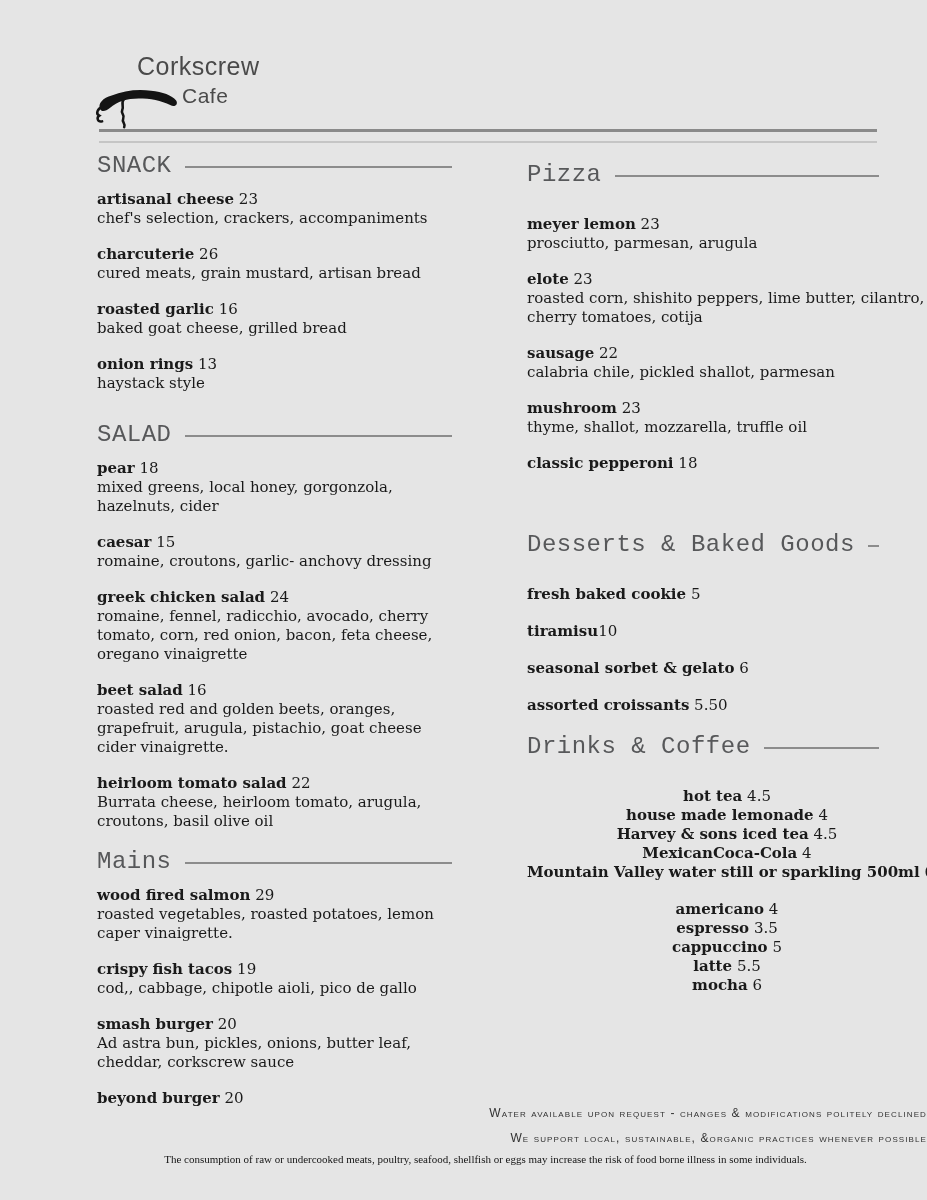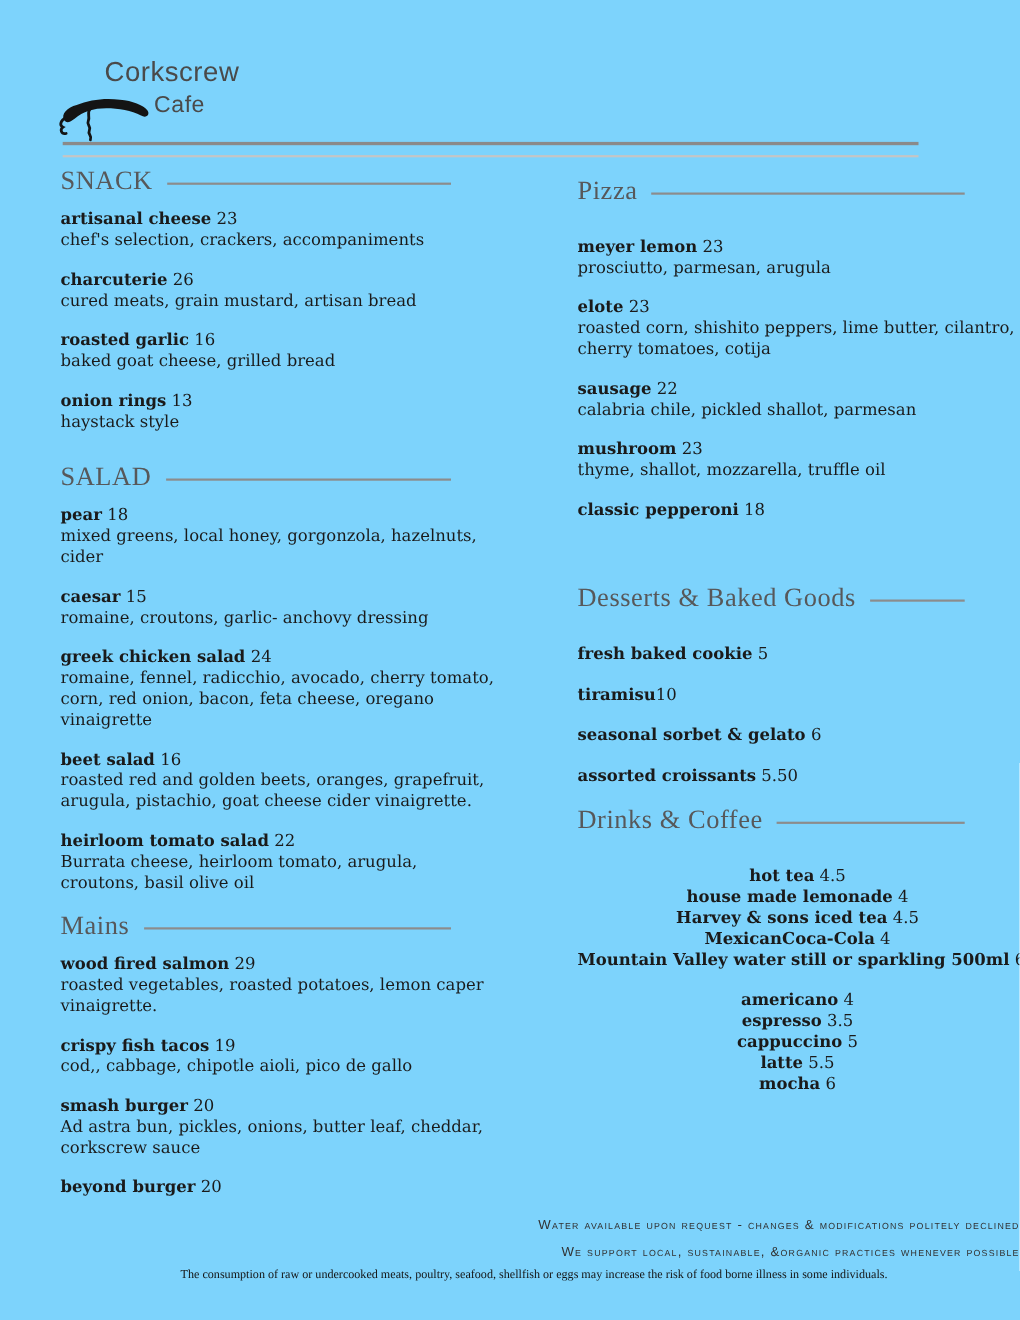--- a/index.html
+++ b/index.html
@@ -1,23 +1,24 @@
 <!DOCTYPE html>
 <html><head>
 <meta charset="utf-8">
 <style>
   * { margin:0; padding:0; box-sizing:border-box; }
   html,body { background:#fff; }
   .page {
     position:relative;
     width:927px; height:1200px;
-    background:#7dd3fc;
+    background:#e5e5e5;
     overflow:hidden;
     font-family:"DejaVu Serif", serif;
     color:#1a1a1a;
+    padding-left:42px;
   }
 
   
   header { position:relative; height:152px; }
   .brand-line1 {
     position:absolute; left:95px; top:52px;
     font-family:"Liberation Sans", sans-serif;
     font-size:25px; color:#4a4a4a; letter-spacing:0.5px;
   }
   .brand-line2 {
@@ -31,21 +32,21 @@
 
   
   main { display:flex; padding-left:55px; }
   .col-left  { width:400px; margin-right:70px; }
   .col-right { width:400px; padding-top:9px; }
 
   .section-head { display:flex; align-items:center; gap:13px; margin-bottom:11px; }
   .col-left  .section-head { width:355px; }
   .col-right .section-head { width:352px; margin-bottom:27px; }
   .section-title {
-    font-family:Liberation Serif, serif;
+    font-family:Liberation Mono, monospace;
     font-size:24px; color:#57585a; letter-spacing:0.5px;
     white-space:nowrap;
   }
   .rule { flex:1; height:2px; background:#8c8c8c; margin-top:3px; }
 
   .sec-salad    { margin-top:28px; }
   .sec-mains    { margin-top:14px; }
   .sec-desserts { margin-top:58px; }
   .sec-drinks   { margin-top:14px; }
 

